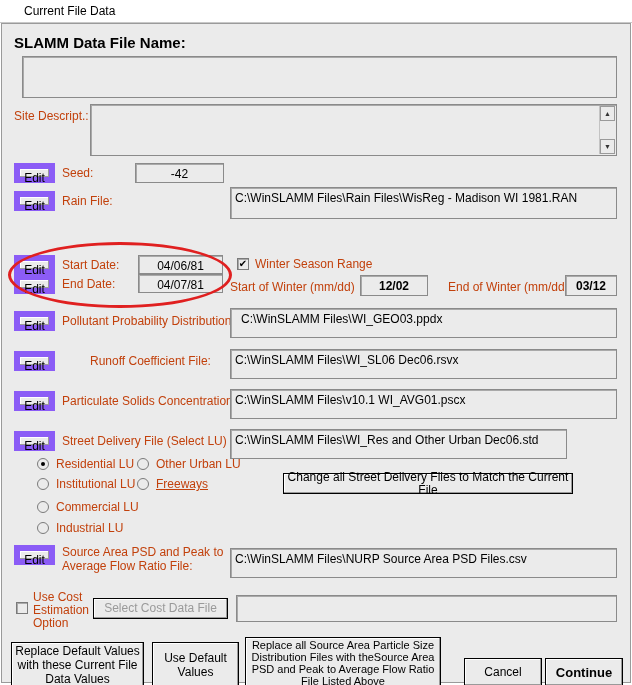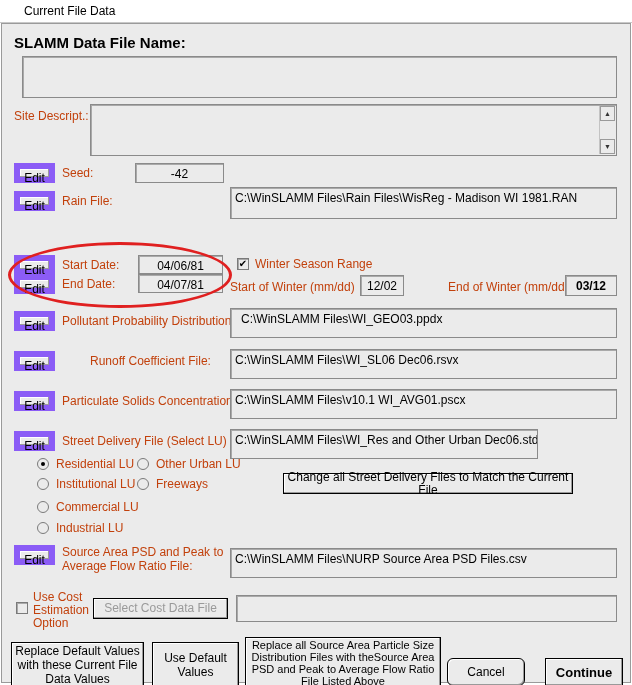--- a/index.html
+++ b/index.html
@@ -198,51 +198,51 @@
   <div class="lbl" style="left:60px; top:234px;">Start Date:</div>
   <div class="field center" style="left:136px; top:231px; width:85px; height:19px;">04/06/81</div>
 
   <div class="btn-edit" style="left:12px; top:250px;">Edit</div>
   <div class="lbl" style="left:60px; top:253px;">End Date:</div>
   <div class="field center" style="left:136px; top:250px; width:85px; height:19px;">04/07/81</div>
 
   <div class="chk" style="left:235px; top:234px;">✔</div>
   <div class="lbl" style="left:253px; top:233px;">Winter Season Range</div>
   <div class="lbl" style="left:228px; top:256px;">Start of Winter (mm/dd)</div>
-  <div class="field center" style="left:358px; top:251px; width:44px; height:21px; font-weight:normal;">12/02</div>
+  <div class="field center" style="left:358px; top:251px; width:68px; height:21px; font-weight:bold;">12/02</div>
   <div class="lbl" style="left:446px; top:256px;">End of Winter (mm/dd)</div>
   <div class="field center" style="left:563px; top:251px; width:52px; height:21px; font-weight:bold;">03/12</div>
 
   <div class="ellipse" style="left:6px; top:218px; width:218px; height:60px;"></div>
 
   <div class="btn-edit" style="left:12px; top:287px;">Edit</div>
   <div class="lbl" style="left:60px; top:290px;">Pollutant Probability Distribution File:</div>
   <div class="field" style="left:228px; top:284px; width:387px; height:30px;padding-left:10px;">C:\WinSLAMM Files\WI_GEO03.ppdx</div>
 
   <div class="btn-edit" style="left:12px; top:327px;">Edit</div>
   <div class="lbl" style="left:60px; top:330px;margin-left:28px;">Runoff Coefficient File:</div>
   <div class="field" style="left:228px; top:325px; width:387px; height:30px;">C:\WinSLAMM Files\WI_SL06 Dec06.rsvx</div>
 
   <div class="btn-edit" style="left:12px; top:367px;">Edit</div>
   <div class="lbl" style="left:60px; top:370px;">Particulate Solids Concentration File:</div>
   <div class="field" style="left:228px; top:365px; width:387px; height:30px;">C:\WinSLAMM Files\v10.1 WI_AVG01.pscx</div>
 
   <div class="btn-edit" style="left:12px; top:407px;">Edit</div>
   <div class="lbl" style="left:60px; top:410px;">Street Delivery File (Select LU)</div>
-  <div class="field" style="left:228px; top:405px; width:308px; height:30px;">C:\WinSLAMM Files\WI_Res and Other Urban Dec06.std</div>
+  <div class="field" style="left:228px; top:405px; width:337px; height:30px;">C:\WinSLAMM Files\WI_Res and Other Urban Dec06.std</div>
 
   <div class="radio on" style="left:35px; top:434px;"></div>
   <div class="lbl" style="left:54px; top:433px;">Residential LU</div>
   <div class="radio" style="left:135px; top:434px;"></div>
   <div class="lbl" style="left:154px; top:433px;">Other Urban LU</div>
 
   <div class="radio" style="left:35px; top:454px;"></div>
   <div class="lbl" style="left:54px; top:453px;">Institutional LU</div>
   <div class="radio" style="left:135px; top:454px;"></div>
-  <div class="lbl" style="left:154px; top:453px;">Freeways</div>
+  <div class="lbl" style="left:154px; top:453px;text-decoration:underline;">Freeways</div>
 
   <div class="radio" style="left:35px; top:477px;"></div>
   <div class="lbl" style="left:54px; top:476px;">Commercial LU</div>
 
   <div class="radio" style="left:35px; top:498px;"></div>
   <div class="lbl" style="left:54px; top:497px;">Industrial LU</div>
 
   <div class="btn" style="left:281px; top:449px; width:290px; height:21px;">Change all Street Delivery Files to Match the Current File</div>
 
   <div class="btn-edit" style="left:12px; top:521px;">Edit</div>
@@ -250,16 +250,16 @@
   <div class="field" style="left:228px; top:524px; width:387px; height:30px;">C:\WinSLAMM Files\NURP Source Area PSD Files.csv</div>
 
   <div class="chk" style="left:14px; top:578px;"></div>
   <div class="lbl" style="left:31px; top:567px; width:60px; line-height:13px;">Use Cost Estimation Option</div>
   <div class="btn disabled" style="left:91px; top:574px; width:135px; height:21px;">Select Cost Data File</div>
   <div class="field" style="left:234px; top:571px; width:381px; height:27px;"></div>
 
   <div class="btn" style="left:9px; top:618px; width:133px; height:46px; line-height:14px;">Replace Default Values with these Current File Data Values</div>
   <div class="btn" style="left:150px; top:618px; width:87px; height:46px; line-height:14px;">Use Default Values</div>
   <div class="btn" style="left:243px; top:613px; width:196px; height:52px; line-height:12px; font-size:11px;">Replace all Source Area Particle Size Distribution Files with theSource Area PSD and Peak to Average Flow Ratio File Listed Above</div>
-  <div class="btn" style="left:445px; top:634px; width:78px; height:28px;border-radius:6px;">Cancel</div>
+  <div class="btn" style="left:462px; top:634px; width:78px; height:28px;">Cancel</div>
   <div class="btn bold" style="left:543px; top:634px; width:78px; height:28px; font-size:13px;">Continue</div>
 
 </div>
 
 </body></html>

